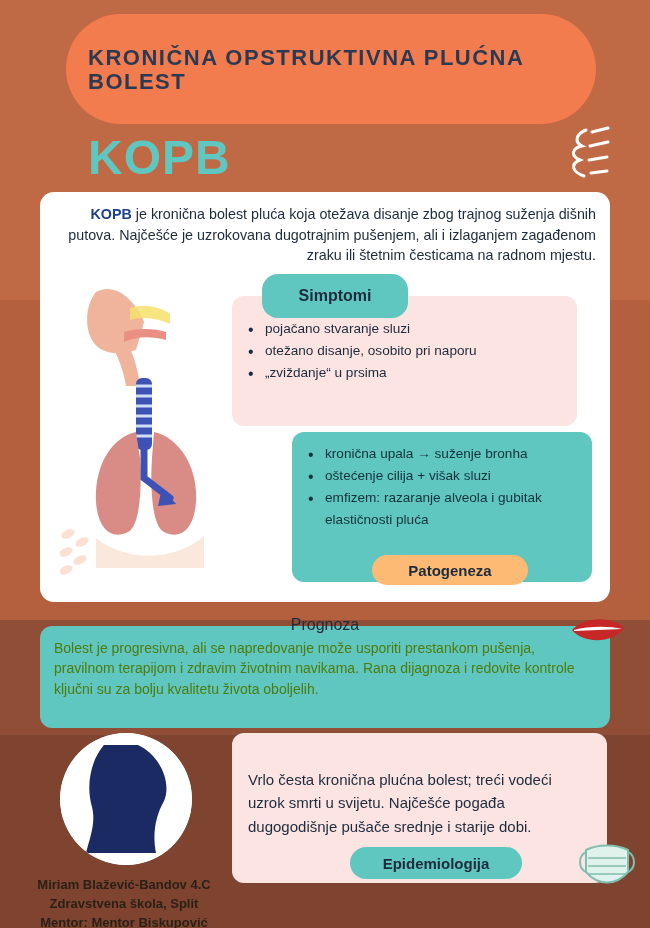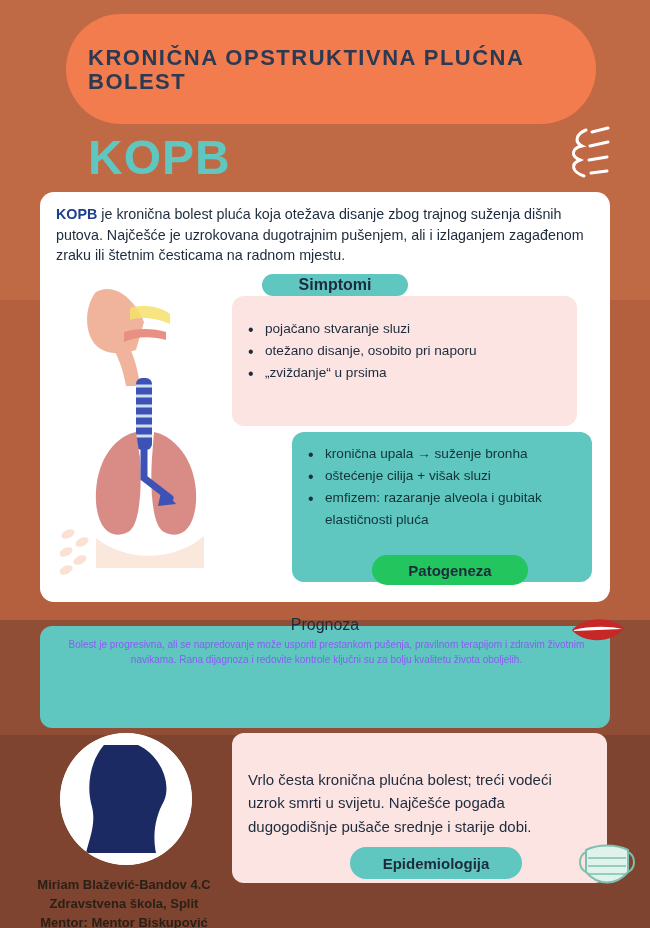--- a/index.html
+++ b/index.html
@@ -47,30 +47,30 @@
   .lung-deco {
     position: absolute; right: 34px; top: 126px; width: 60px; height: 54px;
   }
   
   .card-main {
     position: absolute; left: 40px; top: 192px; width: 570px; height: 410px;
     background: #ffffff; border-radius: 14px;
   }
   .intro {
     position: absolute; left: 56px; top: 204px; width: 540px;
-    font-size: 14.3px; color: #1d2b3c; line-height: 1.45; text-align: left;
+    font-size: 14.3px; color: #1d2b3c; line-height: 1.45; text-align: right;
   }
   .intro b { color: #1c3f8f; }
   
   .card-symptoms {
     position: absolute; left: 232px; top: 296px; width: 345px; height: 130px;
     background: #fce4e3; border-radius: 12px;
   }
   .pill-symptoms {
-    position: absolute; left: 262px; top: 274px; width: 146px; height: 22px;
+    position: absolute; left: 262px; top: 274px; width: 146px; height: 44px;
     background: #5fc6c0; border-radius: 16px;
     display: flex; align-items: center; justify-content: center;
     color: #1d2b3c; font-size: 16px; font-weight: bold;
   }
   ul.bullets {
     position: absolute; list-style: none;
   }
   ul.bullets li {
     font-size: 13.6px; color: #1d2b3c; line-height: 1.62;
     padding-left: 17px; position: relative;
@@ -81,38 +81,38 @@
   #symptom-list { left: 248px; top: 318px; width: 320px; }
   
   .card-patho {
     position: absolute; left: 292px; top: 432px; width: 300px; height: 150px;
     background: #5fc6c0; border-radius: 12px;
   }
   #patho-list { left: 308px; top: 443px; width: 280px; }
   #patho-list li { color: #12333a; }
   .pill-patho {
     position: absolute; left: 372px; top: 555px; width: 156px; height: 30px;
-    background: #22c55e; border-radius: 16px;
+    background: #fdba74; border-radius: 16px;
     display: flex; align-items: center; justify-content: center;
     color: #1d2b3c; font-size: 15px; font-weight: bold;
   }
   
   .lungs-svg { position: absolute; left: 78px; top: 282px; width: 165px; height: 290px; }
   
   .card-prog {
     position: absolute; left: 40px; top: 626px; width: 570px; height: 102px;
     background: #5fc6c0; border-radius: 12px;
   }
   .prog-title {
     position: absolute; left: 40px; top: 616px; width: 570px;
     text-align: center; font-size: 16px; color: #1d2b3c;
   }
   .prog-text {
     position: absolute; left: 54px; top: 638px; width: 545px;
-    text-align: center; font-size: 10px; color: #8b5cf6; line-height: 1.46;
+    text-align: left; font-size: 14px; color: #4d7c0f; line-height: 1.46;
   }
   .prog-deco {
     position: absolute; right: 24px; top: 614px; width: 56px; height: 34px;
   }
   
   .card-epi {
     position: absolute; left: 232px; top: 733px; width: 375px; height: 150px;
     background: #fce4e3; border-radius: 12px;
   }
   .epi-text {

